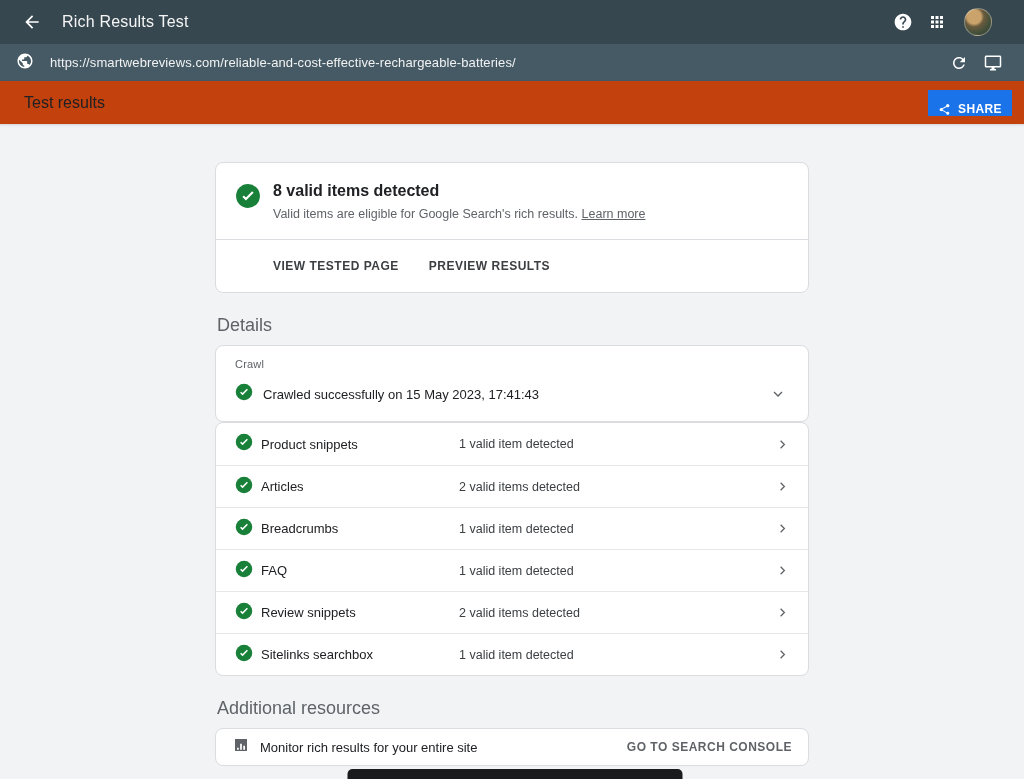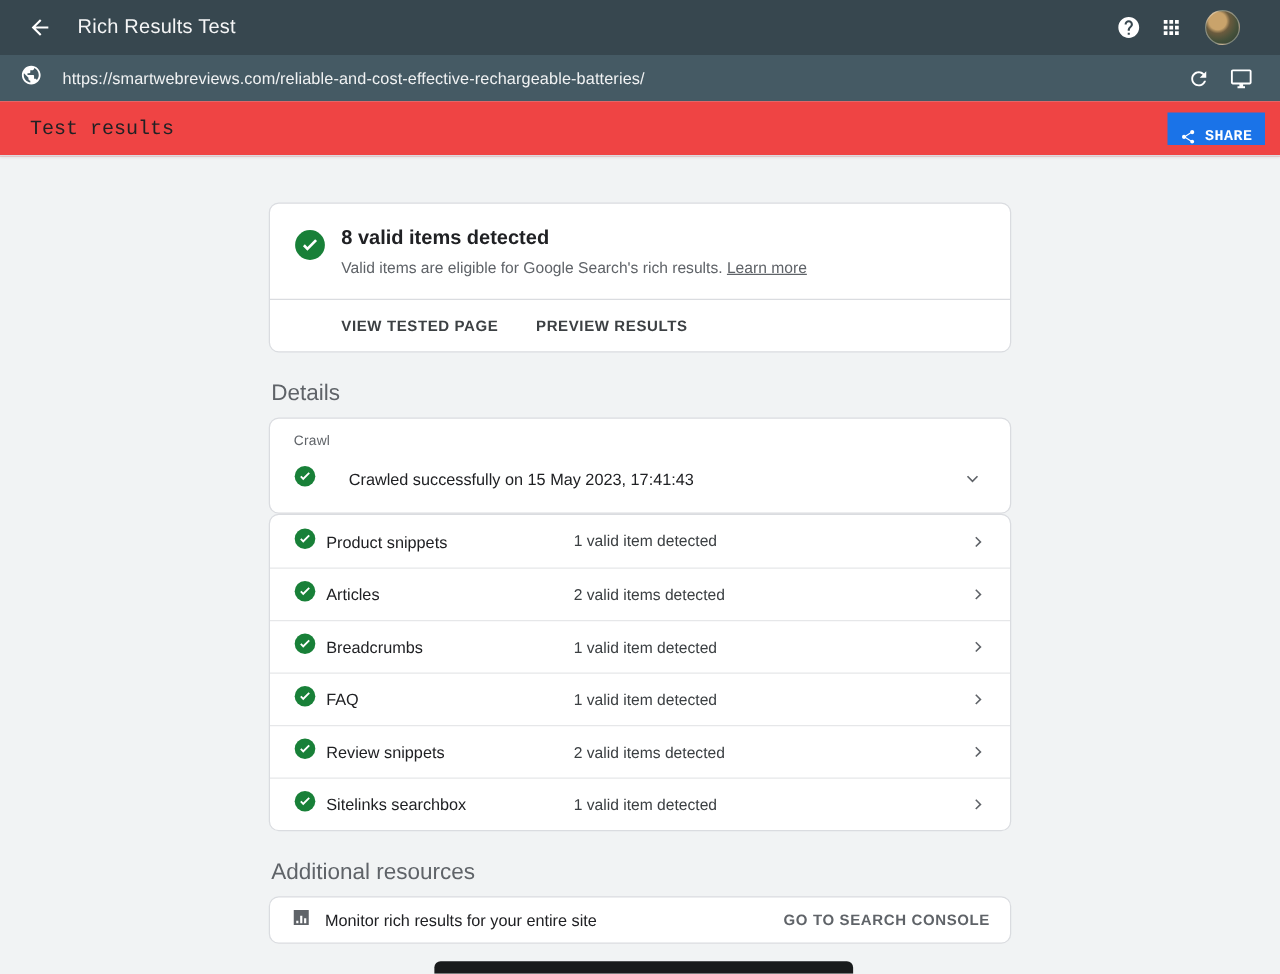--- a/index.html
+++ b/index.html
@@ -59,29 +59,28 @@
     font-size: 13px;
     margin-left: 16px;
     letter-spacing: .1px;
     white-space: nowrap;
   }
   .urlbar .spacer { flex: 1; }
 
   
   .resultsbar {
     height: 44px;
-    background: #ef4444;
+    background: #c2410c;
     display: flex;
     align-items: center;
     padding: 0 12px 0 24px;
     border-bottom: 1px solid #dadce0;
     box-shadow: 0 1px 2px rgba(0,0,0,0.06);
     position: relative;
     z-index: 2;
-    font-family: Liberation Mono, monospace;
   }
   .resultsbar .page-title {
     font-size: 16px;
     font-weight: 500;
     color: #202124;
   }
   .resultsbar .spacer { flex: 1; }
   .share-btn {
     height: 26px;
     background: #1a73e8;
@@ -136,21 +135,21 @@
     color: #5f6368;
     line-height: 17px;
   }
   .summary-sub a {
     color: #5f6368;
     text-decoration: underline;
     cursor: pointer;
   }
   .summary-actions {
     border-top: 1px solid #dadce0;
-    height: 42px;
+    height: 53px;
     display: flex;
     align-items: center;
     padding-left: 57px;
   }
   .text-btn {
     background: none;
     border: none;
     font-family: inherit;
     font-size: 12px;
     font-weight: 700;
@@ -175,21 +174,21 @@
     color: #5f6368;
     letter-spacing: .2px;
   }
   .crawl-row {
     margin-top: 10px;
     display: flex;
     align-items: center;
   }
   .crawl-row .check { flex: 0 0 18px; }
   .crawl-row .crawl-status {
-    margin-left: 26px;
+    margin-left: 10px;
     font-size: 13px;
     color: #202124;
   }
   .crawl-row .spacer { flex: 1; }
 
   
   .sd-row {
     height: 42px;
     display: flex;
     align-items: center;

